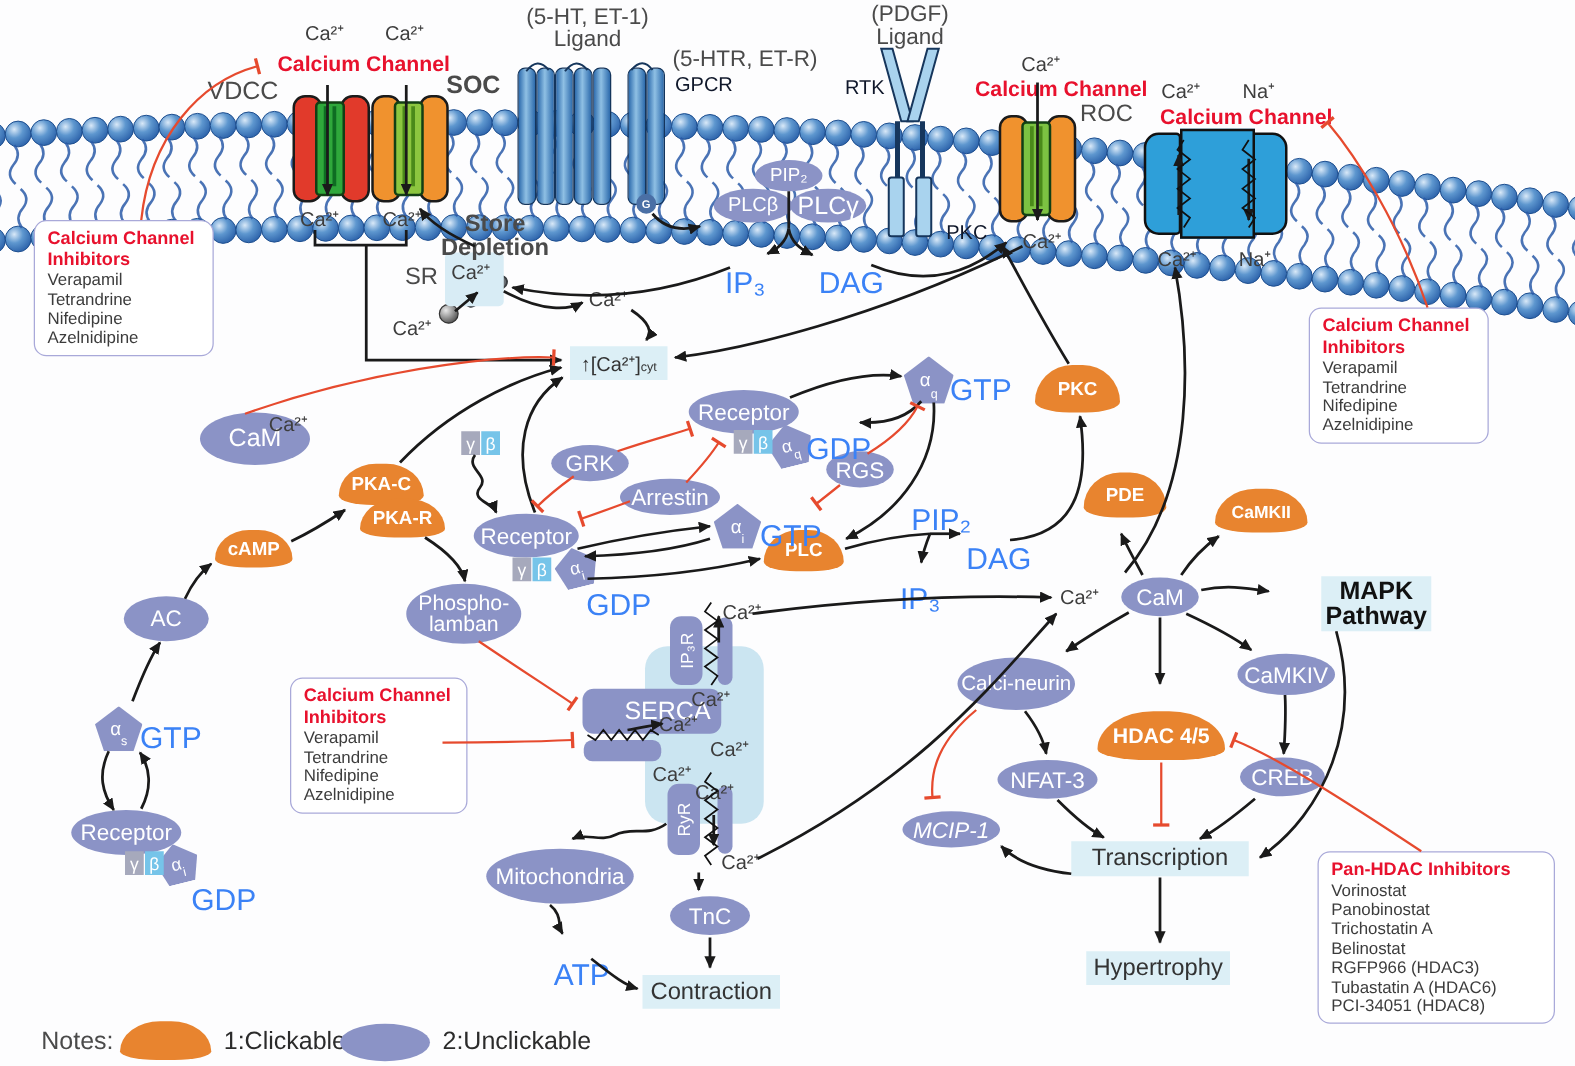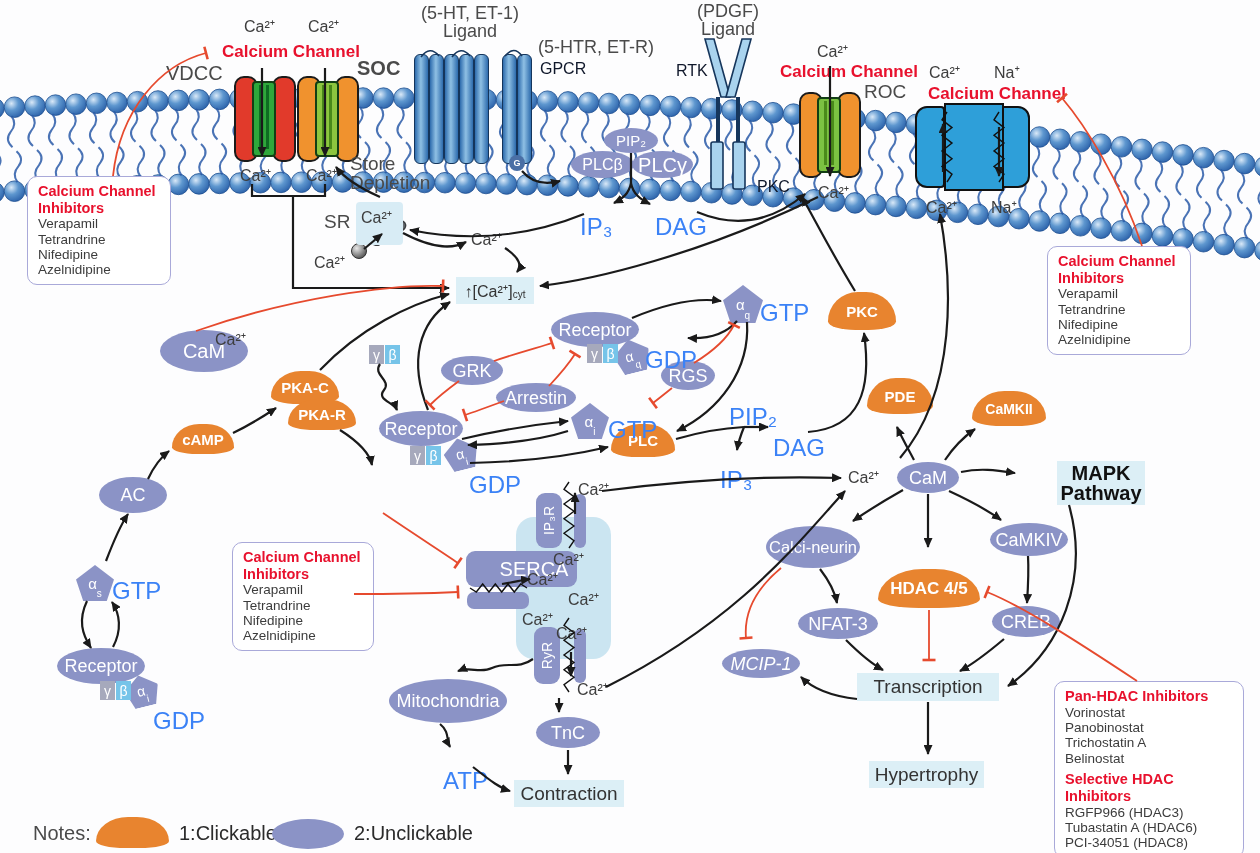--- a/index.html
+++ b/index.html
@@ -348,21 +348,20 @@
     <div class="d">Tetrandrine</div>
     <div class="d">Nifedipine</div>
     <div class="d">Azelnidipine</div>
   </div>
   <div class="abs whitebox" style="left:1054px;top:681px;width:168px;">
     <div class="t">Pan-HDAC Inhibitors</div>
     <div class="d">Vorinostat</div>
     <div class="d">Panobinostat</div>
     <div class="d">Trichostatin A</div>
     <div class="d">Belinostat</div>
-    <div class="t" style="margin-top:5px;">Selective HDAC Inhibitors</div>
     <div class="d">RGFP966 (HDAC3)</div>
     <div class="d">Tubastatin A (HDAC6)</div>
     <div class="d">PCI-34051 (HDAC8)</div>
   </div>
 
   <div class="abs" style="left:234px;top:76px;width:58px;height:82px;">
     <div class="lobe" style="left:0;background:#E13A2B;"></div>
     <div class="lobe" style="left:38px;background:#E13A2B;"></div>
     <div class="chctr" style="left:18px;background:#2FA83B;">
       <div class="chline" style="left:5px;"></div>
@@ -424,20 +423,24 @@
 
   <div class="abs ellipse" style="left:160px;top:330px;width:88px;height:42px;font-size:20px;">
       <span>CaM</span>
     </div>
   <div class="abs ellipse" style="left:99px;top:477px;width:68px;height:36px;">
       <span>AC</span>
     </div>
   <div class="abs ellipse" style="left:57px;top:648px;width:88px;height:36px;">
       <span>Receptor</span>
     </div>
+  <div class="abs ellipse" style="left:325px;top:467px;width:92px;height:48px;font-size:17px;">
+    <span>Phospho-</span>
+      <span>lamban</span>
+    </div>
   <div class="abs ellipse" style="left:379px;top:411px;width:84px;height:35px;">
       <span>Receptor</span>
     </div>
   <div class="abs ellipse" style="left:551px;top:312px;width:88px;height:35px;">
       <span>Receptor</span>
     </div>
   <div class="abs ellipse" style="left:441px;top:356px;width:62px;height:29px;">
       <span>GRK</span>
     </div>
   <div class="abs ellipse" style="left:496px;top:383px;width:80px;height:29px;">
@@ -573,21 +576,21 @@
       <span>Pathway</span>
     </div>
 
   <div class="abs red-title" style="left:222px;top:42px;"><span>Calcium Channel</span></div>
   <div class="abs red-title" style="left:780px;top:62px;"><span>Calcium Channel</span></div>
   <div class="abs red-title" style="left:928px;top:84px;"><span>Calcium Channel</span></div>
 
   <div class="abs glabel" style="left:166px;top:62px;font-size:20px;"><span>VDCC</span></div>
   <div class="abs glabel" style="left:357px;top:57px;font-size:20px;font-weight:bold;"><span>SOC</span></div>
   <div class="abs glabel" style="left:864px;top:81px;"><span>ROC</span></div>
-  <div class="abs glabel" style="left:350px;top:154px;width:92px;line-height:1;">
+  <div class="abs glabel" style="left:350px;top:170px;width:92px;text-align:center;line-height:1;font-weight:bold;">
     <span>Store</span><br><span>Depletion</span></div>
   <div class="abs glabel" style="left:324px;top:211px;"><span>SR</span></div>
   <div class="abs glabel" style="left:403px;top:4px;width:134px;text-align:center;line-height:1;font-size:18px;">
     <span>(5-HT, ET-1)</span><br><span>Ligand</span></div>
   <div class="abs glabel" style="left:538px;top:37px;font-size:18px;"><span>(5-HTR, ET-R)</span></div>
   <div class="abs blabel" style="left:540px;top:60px;"><span>GPCR</span></div>
   <div class="abs glabel" style="left:693px;top:2px;width:70px;text-align:center;line-height:1;font-size:18px;">
     <span>(PDGF)</span><br><span>Ligand</span></div>
   <div class="abs blabel" style="left:676px;top:62px;"><span>RTK</span></div>
   <div class="abs blabel" style="left:757px;top:178px;"><span>PKC</span></div>

